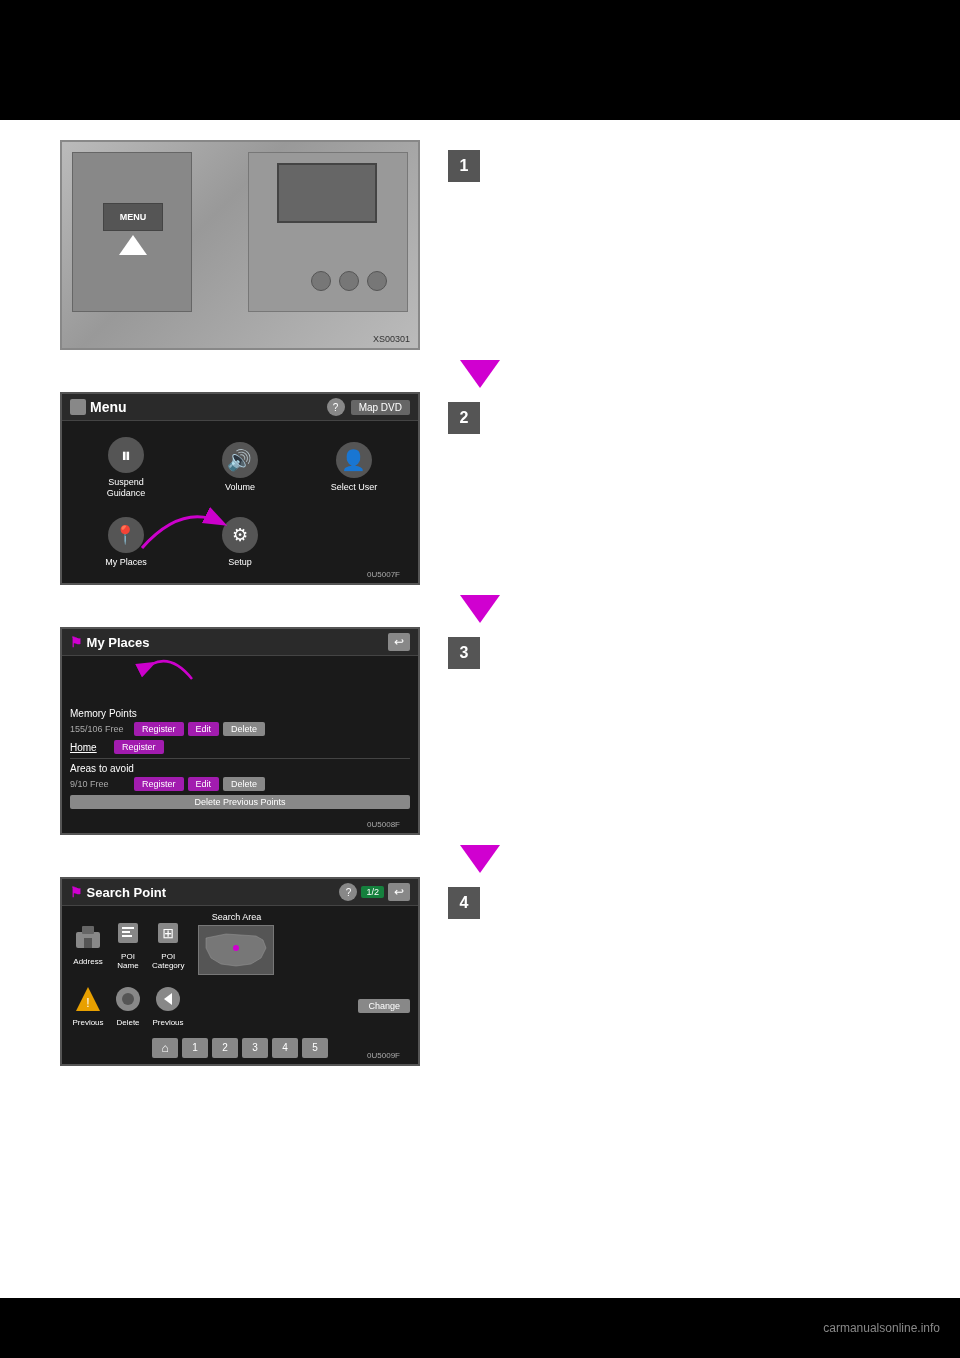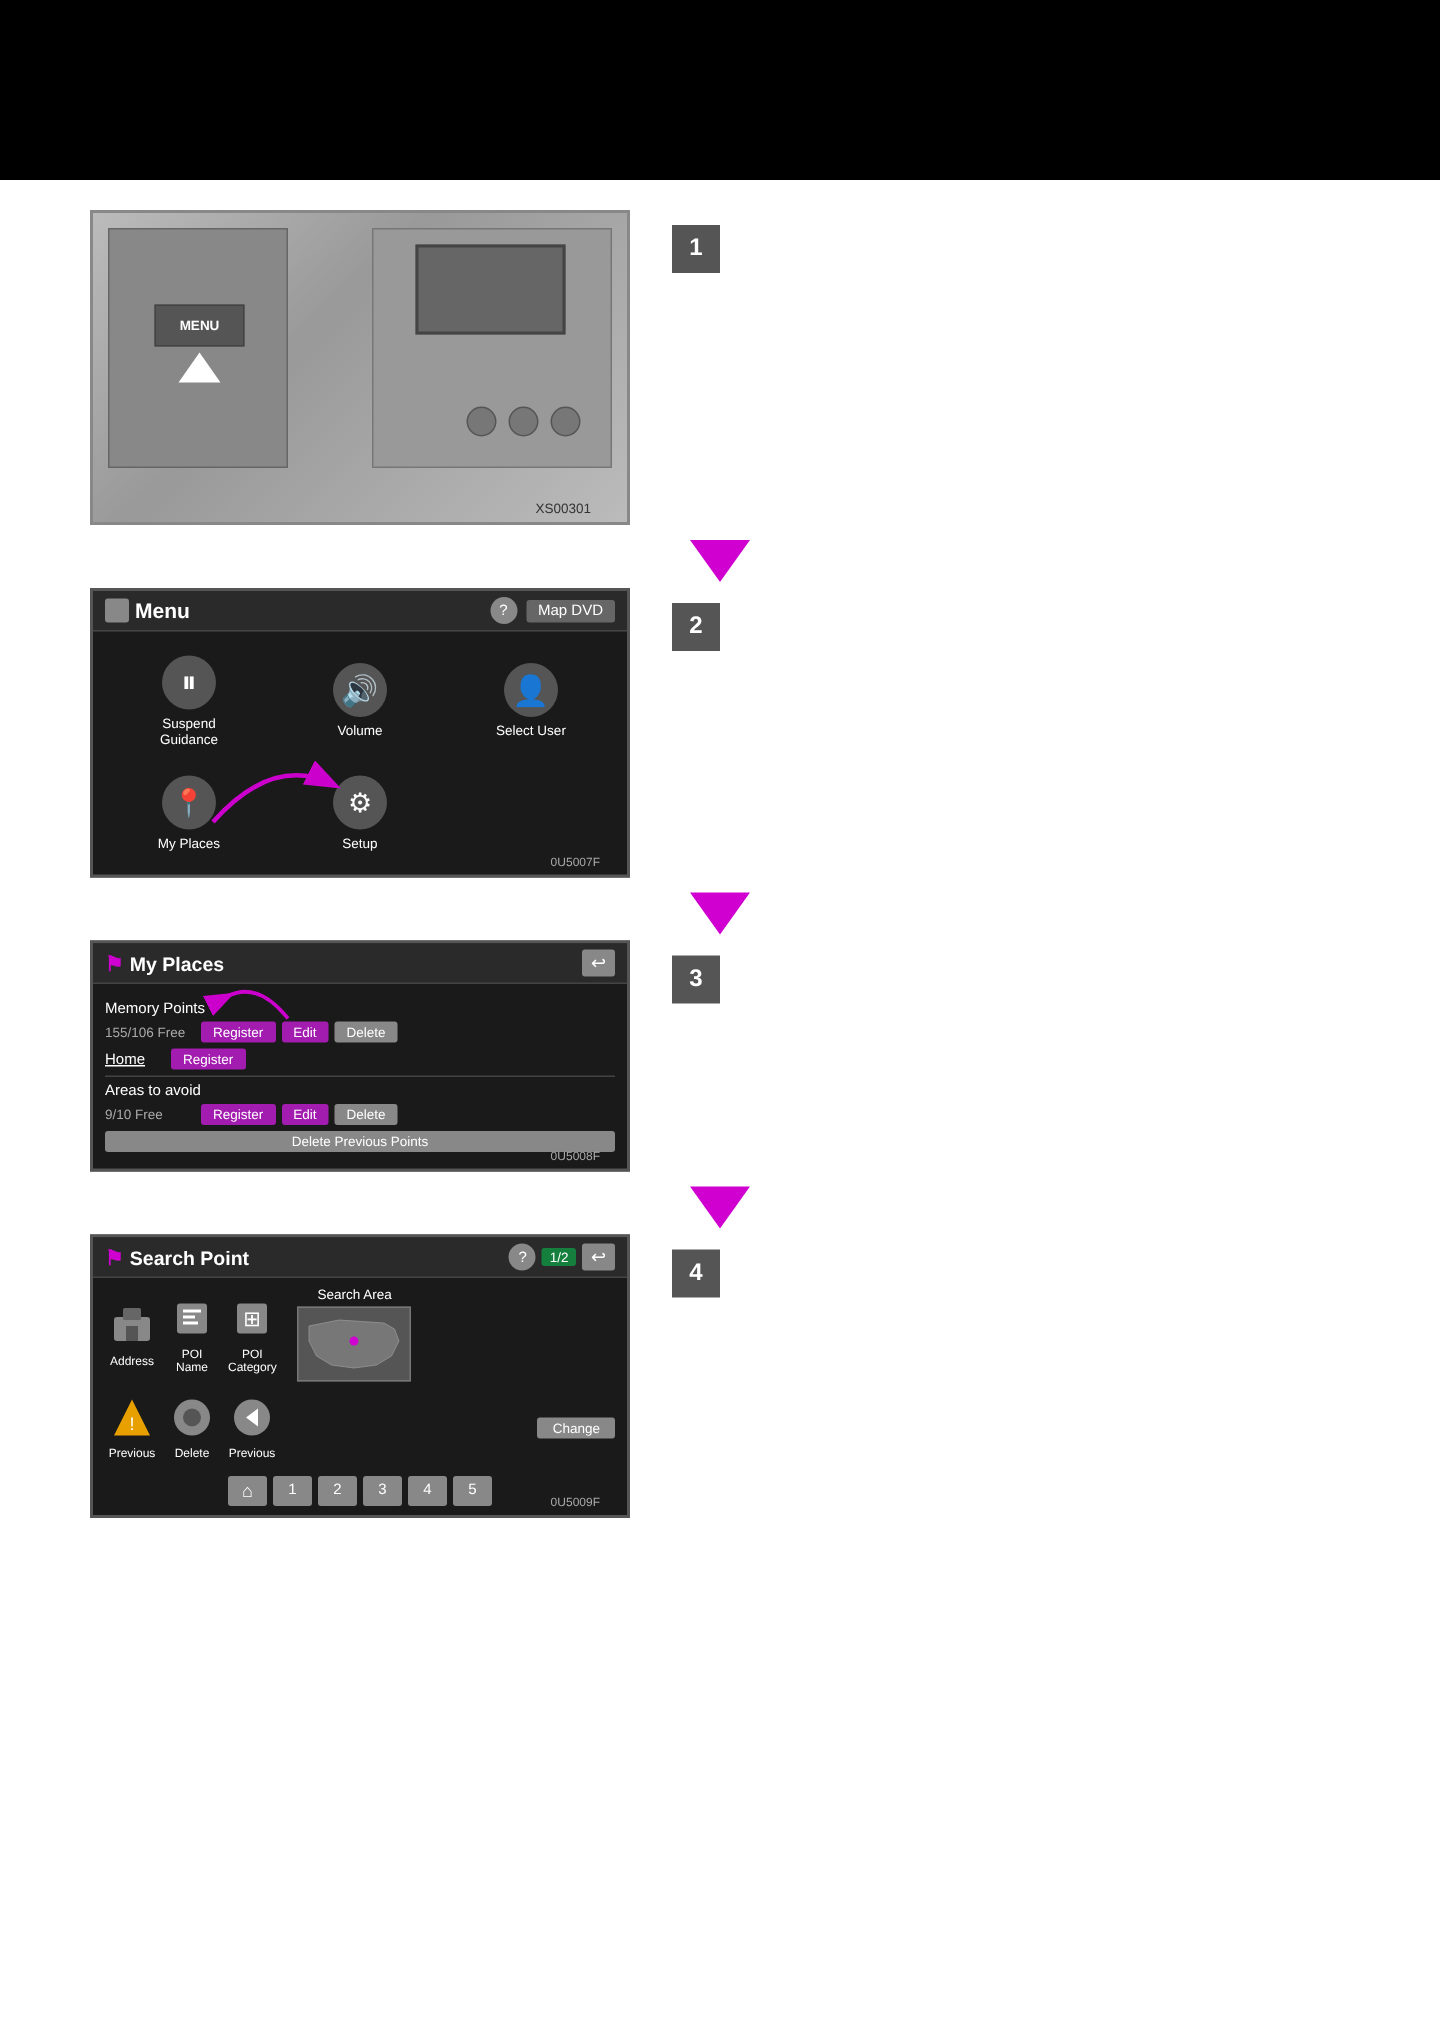--- a/index.html
+++ b/index.html
@@ -166,21 +166,21 @@
       width: 20px;
       height: 20px;
       border-radius: 50%;
       background: #777;
       border: 1px solid #555;
     }
 
     .img-code {
       position: absolute;
       bottom: 4px;
-      right: 24px;
+      right: 8px;
       font-size: 9px;
       color: #333;
     }
 
     
     .screen-nav {
       width: 360px;
       background: #1a1a1a;
       border: 2px solid #555;
       padding: 0;
@@ -297,21 +297,22 @@
 
     .mp-back-btn {
       background: #888;
       color: #fff;
       padding: 2px 6px;
       font-size: 12px;
       border-radius: 2px;
     }
 
     .mp-body {
-      padding: 11px 8px;
+      padding: 24px 8px;
+      margin-top: 28px;
     }
 
     .mp-section-title {
       color: #fff;
       font-size: 10px;
       margin-bottom: 3px;
     }
 
     .mp-row {
       display: flex;
@@ -850,14 +851,17 @@
         </div>
         <div class="step-badge">
           <span>4</span>
         </div>
       </div>
       <div class="right-side"></div>
     </div>
 
   </div>
 
+  <div class="bottom-bar">
+    <span class="watermark">carmanualsonline.info</span>
+  </div>
 
 </div>
 
 </body></html>

